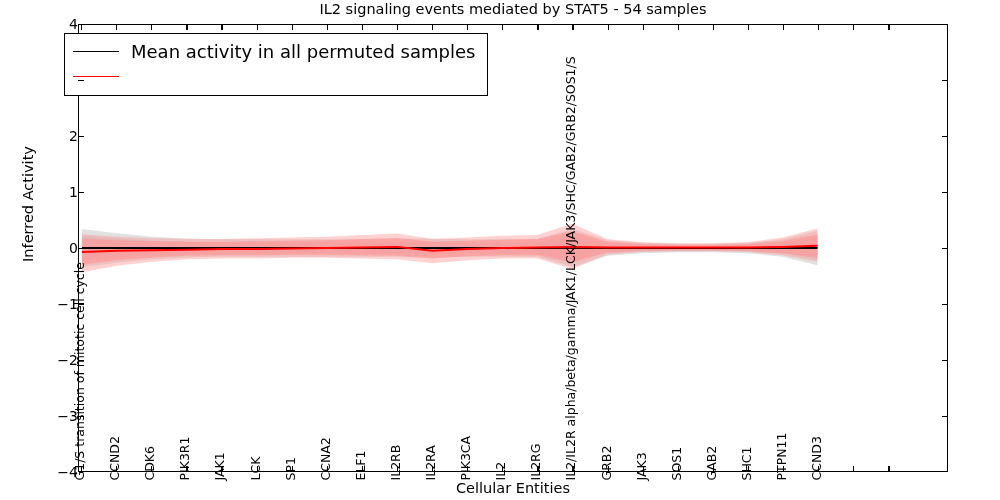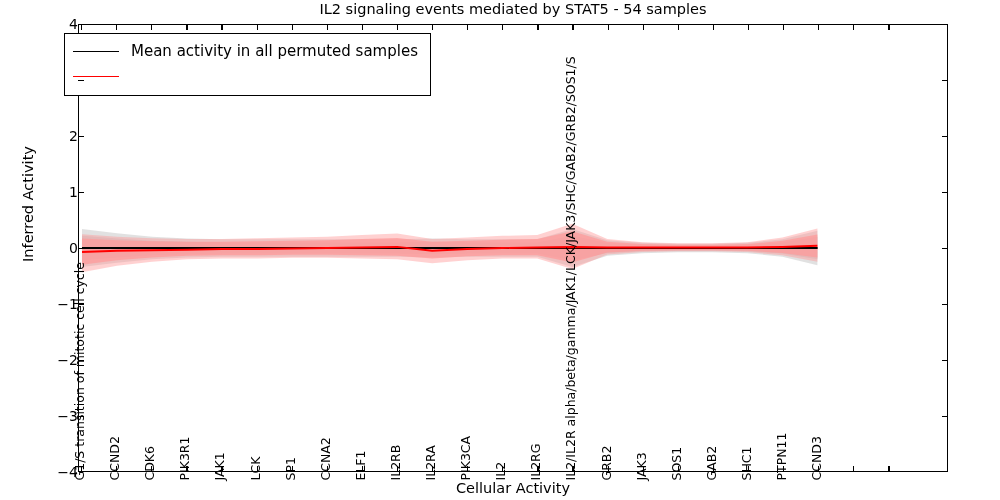--- a/index.html
+++ b/index.html
@@ -35,21 +35,21 @@
   #xlabel{position:absolute;left:78px;top:480px;width:870px;
           text-align:center;font-size:14.5px;}
 
   
   #legend{position:absolute;left:64px;top:33px;
           border:1.3px solid #000;background:#fff;
           padding:5px 12px 6px 8px;box-sizing:border-box;}
   .lgrow{display:flex;align-items:center;height:25px;}
   .lgline{width:46px;height:0;border-top:1.4px solid #000;margin-right:12px;}
   .lgline.red{border-top-color:#ff0000;}
-  .lgtxt{font-size:15px;line-height:1;white-space:nowrap;}
+  .lgtxt{font-size:18px;line-height:1;white-space:nowrap;}
 </style>
 </head>
 <body>
 <div id="root">
 
 <div id="title">IL2 signaling events mediated by STAT5 - 54 samples</div>
 
 <div id="yaxiswrap">
   <div id="ylabel">Inferred Activity</div>
 <div class="ytick" style="top: 465px;">−4</div>
@@ -78,21 +78,21 @@
 <div id="legend">
   <div class="lgrow">
     <span class="lgline"></span>
     <span class="lgtxt">Mean activity in all permuted samples</span>
   </div>
   <div class="lgrow">
     <span class="lgline red"></span>
   </div>
 </div>
 
-<div id="xlabel">Cellular Activity</div>
+<div id="xlabel">Cellular Entities</div>
 
 <div class="ytickmark " style="top: 416px;"></div>
     <div class="ytickmark r" style="top: 416px;"></div>
     <div class="ytickmark " style="top: 360px;"></div>
     <div class="ytickmark r" style="top: 360px;"></div>
     <div class="ytickmark " style="top: 304px;"></div>
     <div class="ytickmark r" style="top: 304px;"></div>
     <div class="ytickmark " style="top: 248px;"></div>
     <div class="ytickmark r" style="top: 248px;"></div>
     <div class="ytickmark " style="top: 192px;"></div>

